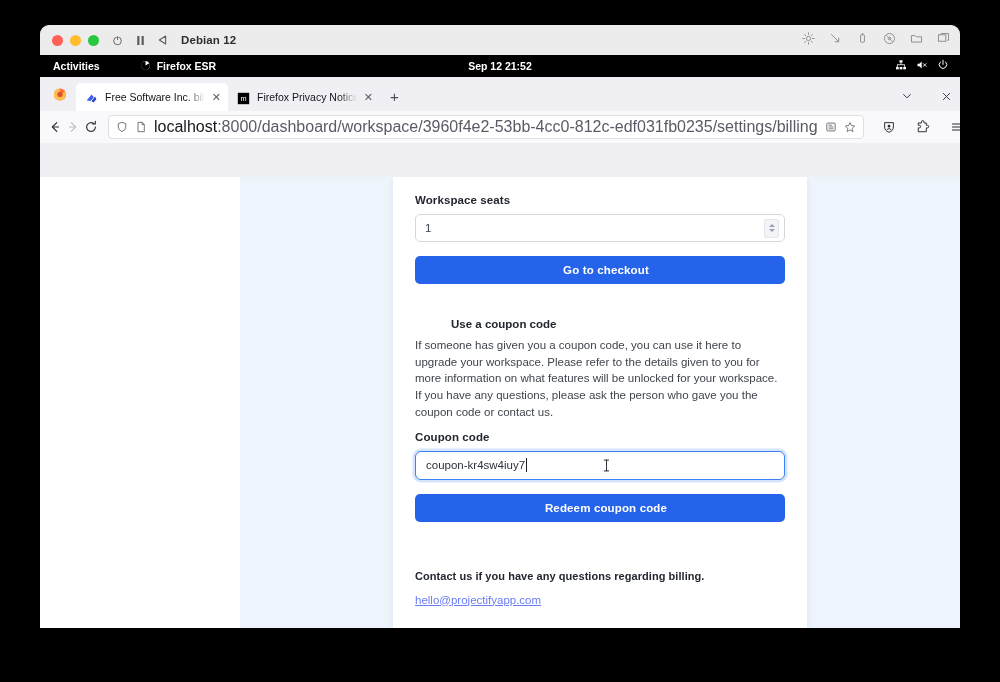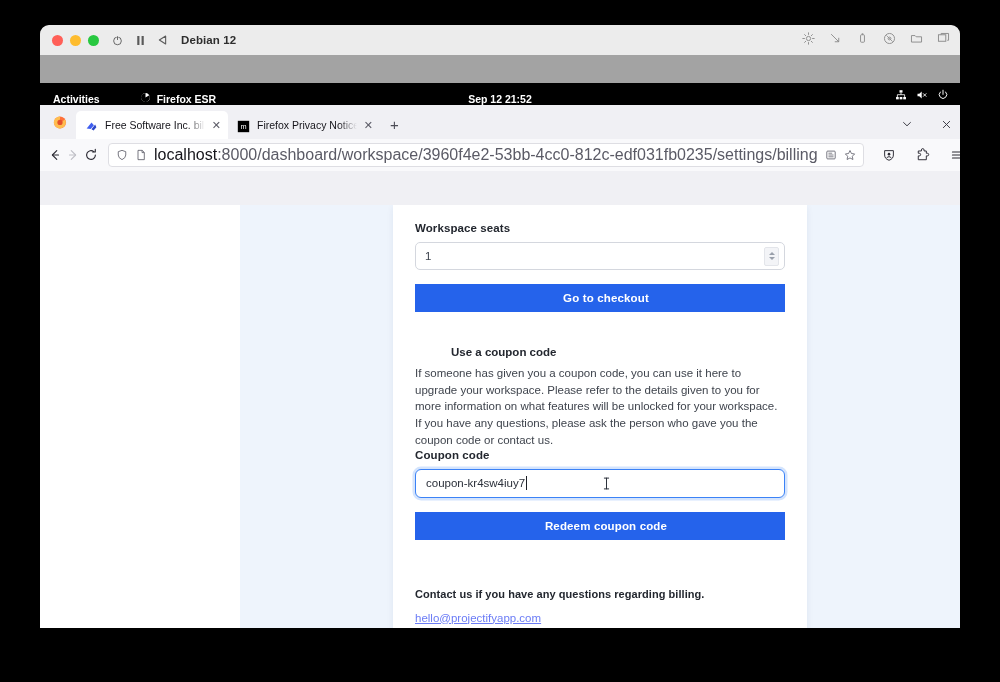--- a/index.html
+++ b/index.html
@@ -55,23 +55,22 @@
     display: flex; align-items: center; gap: 14px;
   }
   #vm-tb-icons .vmi { opacity: .52; display: block; }
 
   
   #gnome-bar {
     position: relative;
     height: 22px;
     background: #000;
     display: flex;
-    align-items: flex-end;
+    align-items: center;
     color: #fff;
-    margin-top: 28px;
   }
   #gnome-activities {
     margin-left: 13px;
     font-size: 10.5px;
     font-weight: bold;
   }
   #gnome-app {
     margin-left: 40px;
     display: flex; align-items: center; gap: 6px;
     font-size: 10.5px; font-weight: bold;
@@ -226,39 +225,39 @@
     border-right: 3px solid transparent;
   }
   .spinner i.up { border-bottom: 3.5px solid #9aa0ab; }
   .spinner i.down { border-top: 3.5px solid #9aa0ab; }
 
   .btn-primary {
     margin-top: 14px;
     height: 28px;
     width: 100%;
     background: #2563eb;
-    border-radius: 0;
+    border-radius: 5px;
     color: #fff;
     font-size: 11.5px;
     font-weight: bold;
     display: flex; align-items: center; justify-content: center;
     letter-spacing: .15px;
     border: none;
     padding-left: 12px;
   }
 
   #coupon-section { margin-top: 34px; }
   #coupon-heading { font-size: 11.5px; font-weight: bold; color: #23272f; margin-left: 36px; }
   #coupon-desc {
     margin-top: 7px;
     font-size: 11.5px;
     line-height: 16.7px;
     color: #3f444d;
   }
-  #coupon-code-label { margin-top: 0; }
+  #coupon-code-label { margin-top: 10px; }
   #coupon-input {
     margin-top: 8px;
     height: 29px;
     border: 1.5px solid #3b82f6;
     border-radius: 6px;
     background: #fff;
     box-shadow: 0 0 0 2.5px rgba(59,130,246,.22);
     display: flex; align-items: center;
     padding: 0 10px;
     position: relative;

